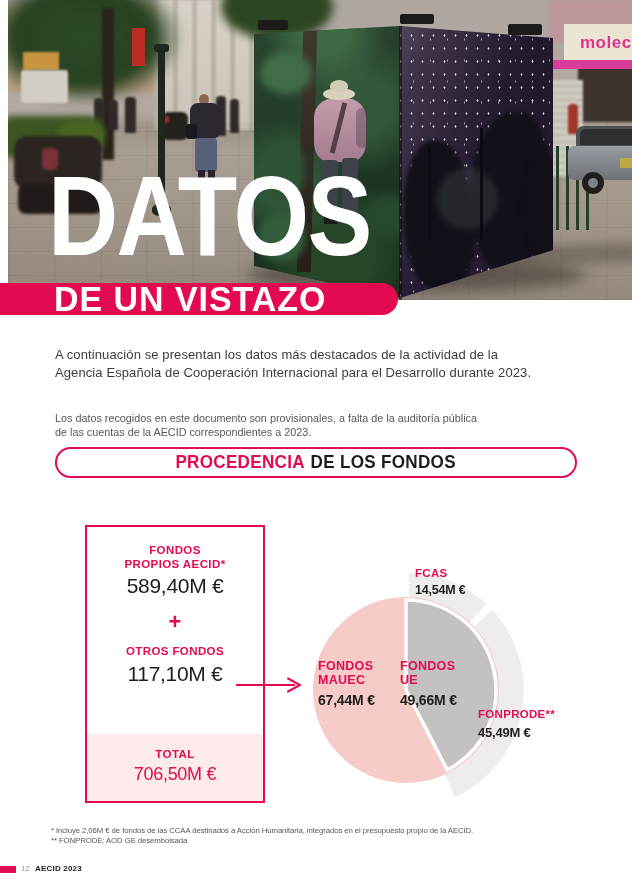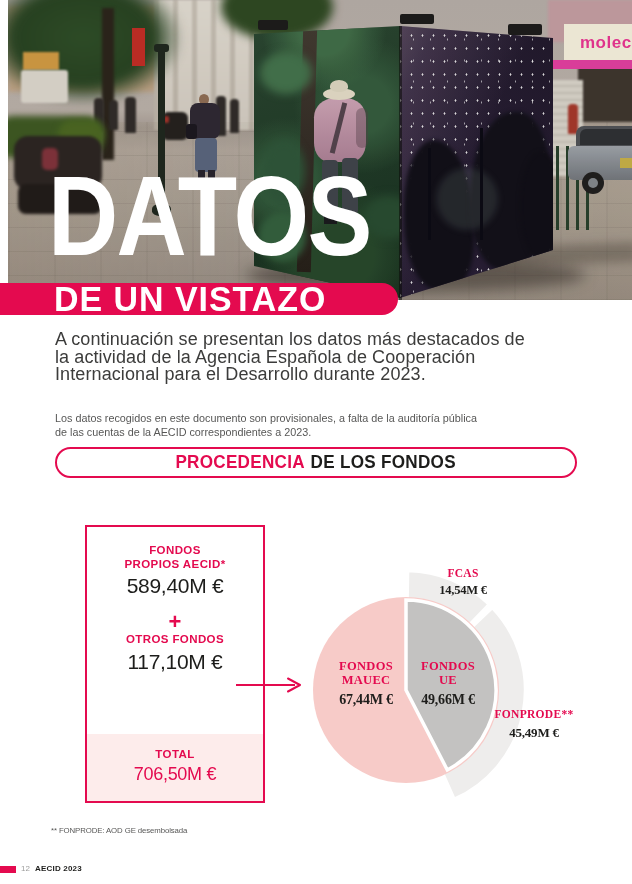--- a/index.html
+++ b/index.html
@@ -110,47 +110,47 @@
   .ph-tint{inset:0;background:rgba(118,100,82,.05);}
 
   
   .hero-title{position:absolute;left:48px;top:160px;color:#ffffff;font-weight:bold;font-size:113px;line-height:1;
     letter-spacing:-2px;transform:scaleX(.86);transform-origin:left center;}
   .hero-banner{position:absolute;left:0;top:283px;width:398px;height:32px;background:#e40a4f;border-radius:0 16px 16px 0;}
   .hero-subtitle{position:absolute;left:54px;top:0;height:32px;line-height:31px;color:#ffffff;font-weight:bold;font-size:35px;
     letter-spacing:1px;transform:scaleX(.97);transform-origin:left center;white-space:nowrap;}
 
   
-  .intro-paragraph{position:absolute;left:55px;top:331px;width:488px;font-size:18px;line-height:17.5px;color:#3c3c3b;letter-spacing:.1px;}
+  .intro-paragraph{position:absolute;left:55px;top:346px;width:488px;font-size:13px;line-height:17.5px;color:#3c3c3b;letter-spacing:.1px;}
   .intro-note{position:absolute;left:55px;top:400px;width:430px;font-size:10.8px;line-height:13.5px;color:#575756;margin-top:12px;}
 
   
   .section-pill{position:absolute;left:55px;top:447px;width:522px;height:31px;border:2px solid #e40a4f;border-radius:18px;
     box-sizing:border-box;display:flex;align-items:center;justify-content:center;background:#fff;}
   .pill-inner{font-weight:bold;font-size:18px;letter-spacing:.3px;transform:scaleX(.95);white-space:nowrap;}
   .pill-hl{color:#e40a4f;}
   .pill-rest{color:#1d1d1b;margin-left:6px;}
 
   
   .funds-box{position:absolute;left:85px;top:525px;width:180px;height:278px;border:2px solid #e40a4f;background:#fff;
     box-sizing:border-box;display:flex;flex-direction:column;align-items:center;text-align:center;}
   .fb-label{color:#e40a4f;font-weight:bold;font-size:11.5px;line-height:13.5px;letter-spacing:.4px;}
   .fb-value{color:#1d1d1b;font-weight:normal;font-size:21px;letter-spacing:-.3px;margin-top:3px;}
   .fb-plus{color:#e40a4f;font-weight:bold;font-size:22px;line-height:22px;margin-top:13px;}
   .fb-l1{margin-top:17px;}
-  .fb-l2{}
+  .fb-l2{margin-top:12px;}
   .fb-total{margin-top:auto;width:100%;background:#fdeceb;padding:14px 0 16px;}
   .fb-total .fb-value{color:#e40a4f;font-size:18px;}
 
   
   .arrow-svg{position:absolute;left:236px;top:677px;}
 
   
   .pie-svg{position:absolute;left:284px;top:552px;}
-  .pie-label{position:absolute;text-align:center;font-family:Liberation Serif, serif;}
+  .pie-label{position:absolute;}
   .pl-name{color:#e40a4f;font-weight:bold;font-size:12.5px;line-height:13.5px;letter-spacing:.3px;}
   .pl-value{color:#1d1d1b;font-weight:bold;font-size:14px;margin-top:5px;letter-spacing:-.2px;}
   .lab-mauec{left:318px;top:660px;width:96px;}
   .lab-ue{left:400px;top:660px;width:96px;}
   .lab-fcas{left:415px;top:567px;width:96px;}
   .lab-fcas .pl-name{font-size:11.5px;}
   .lab-fcas .pl-value{font-size:12.5px;margin-top:2px;}
   .lab-fonprode{left:478px;top:708px;width:112px;}
   .lab-fonprode .pl-name{font-size:11.5px;}
   .lab-fonprode .pl-value{font-size:13px;margin-top:3px;}
@@ -304,17 +304,18 @@
 <div class="pie-label lab-fcas">
   <div class="pl-name">FCAS</div>
   <div class="pl-value">14,54M €</div>
 </div>
 <div class="pie-label lab-fonprode">
   <div class="pl-name">FONPRODE**</div>
   <div class="pl-value">45,49M €</div>
 </div>
 
 <div class="footnotes">
+  <div>* Incluye 2,06M € de fondos de las CCAA destinados a Acción Humanitaria, integrados en el presupuesto propio de la AECID.</div>
   <div>** FONPRODE: AOD GE desembolsada</div>
 </div>
 <div class="footer-bar"></div>
 <div class="footer-page">12</div>
 <div class="footer-label">AECID 2023</div>
 
 </body></html>

